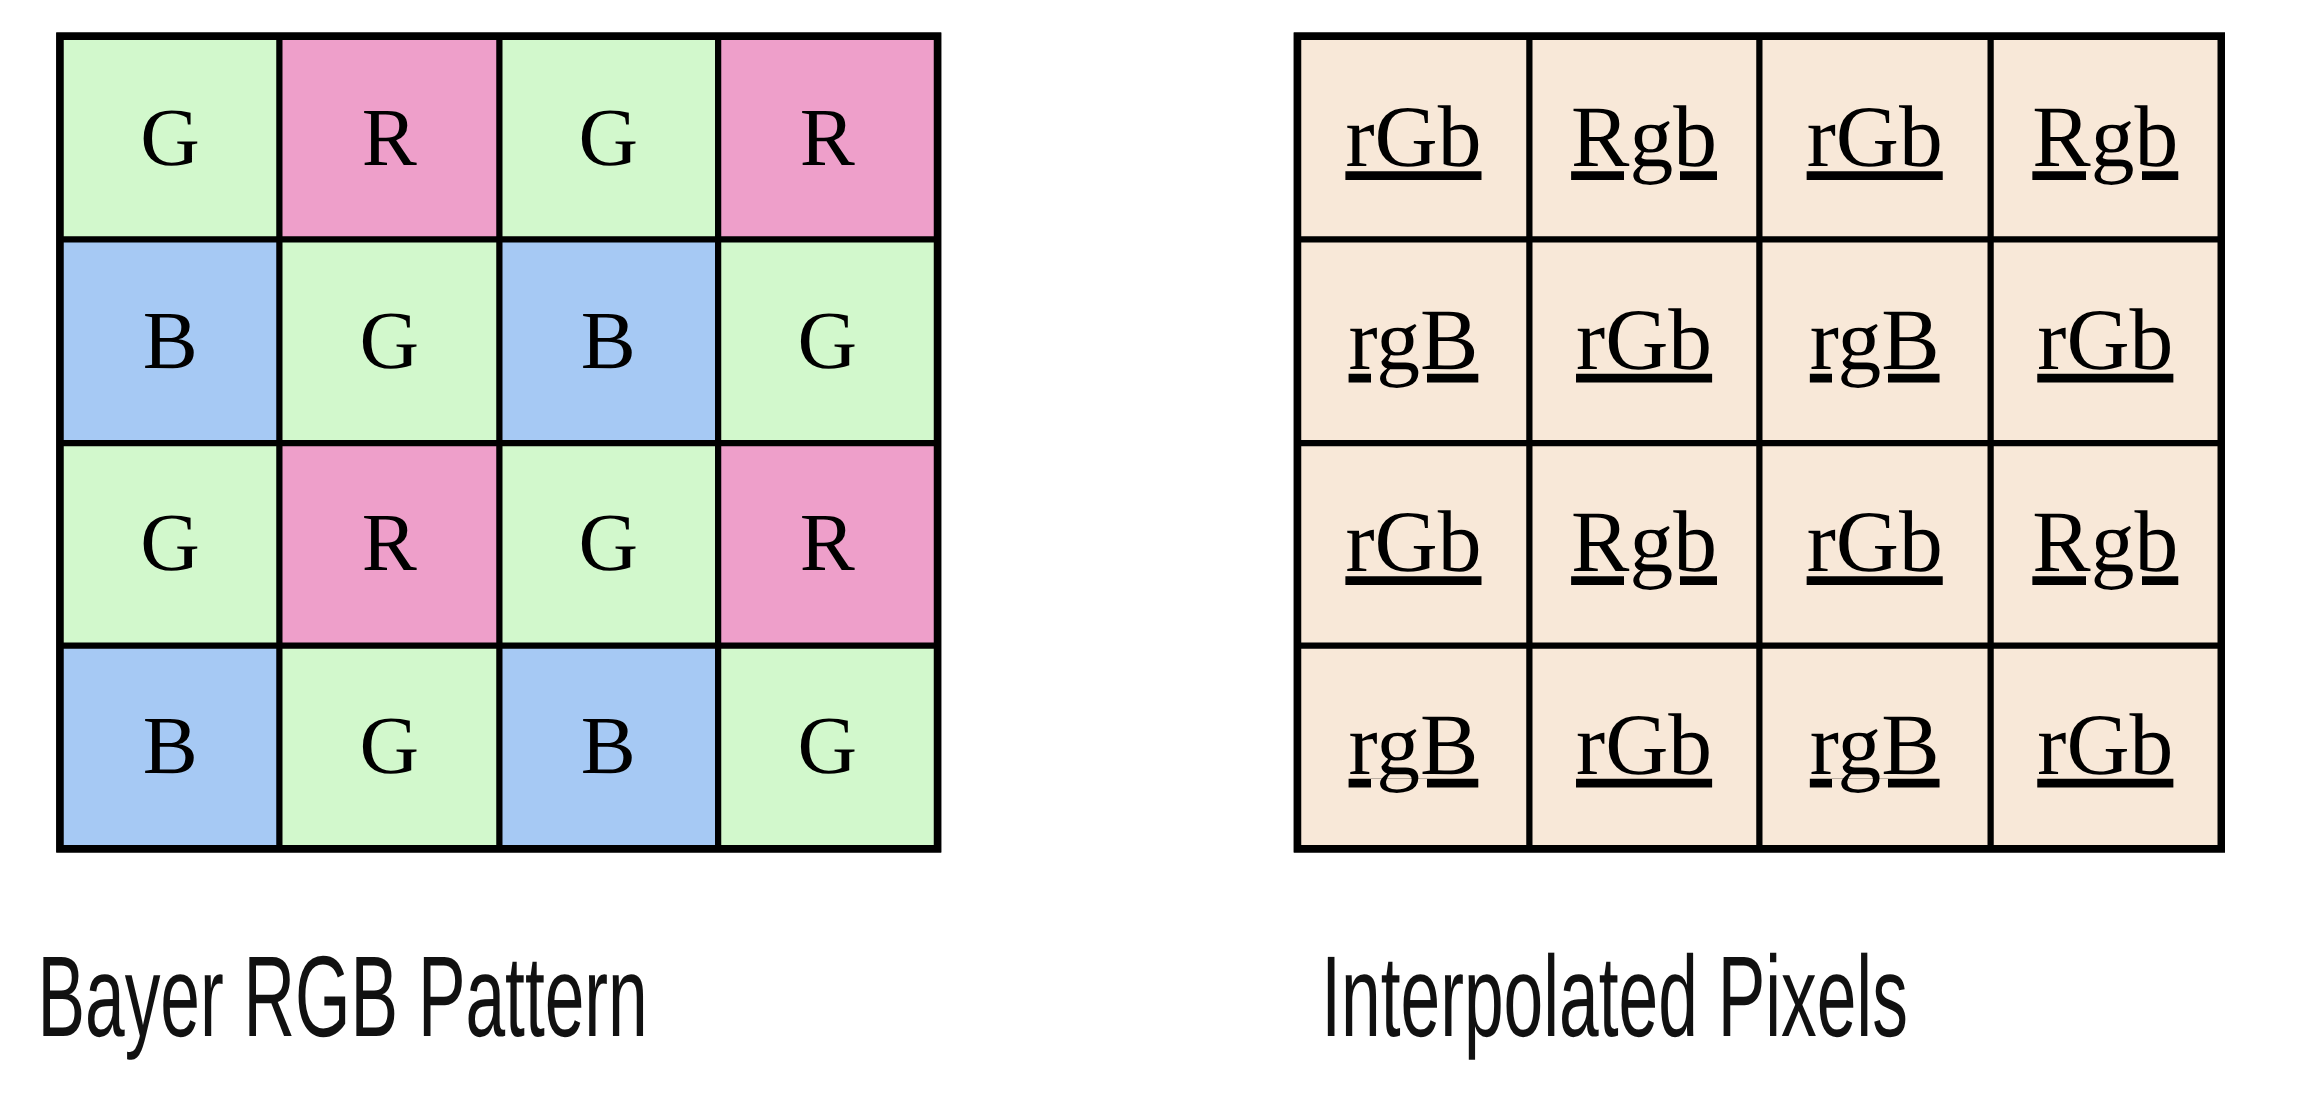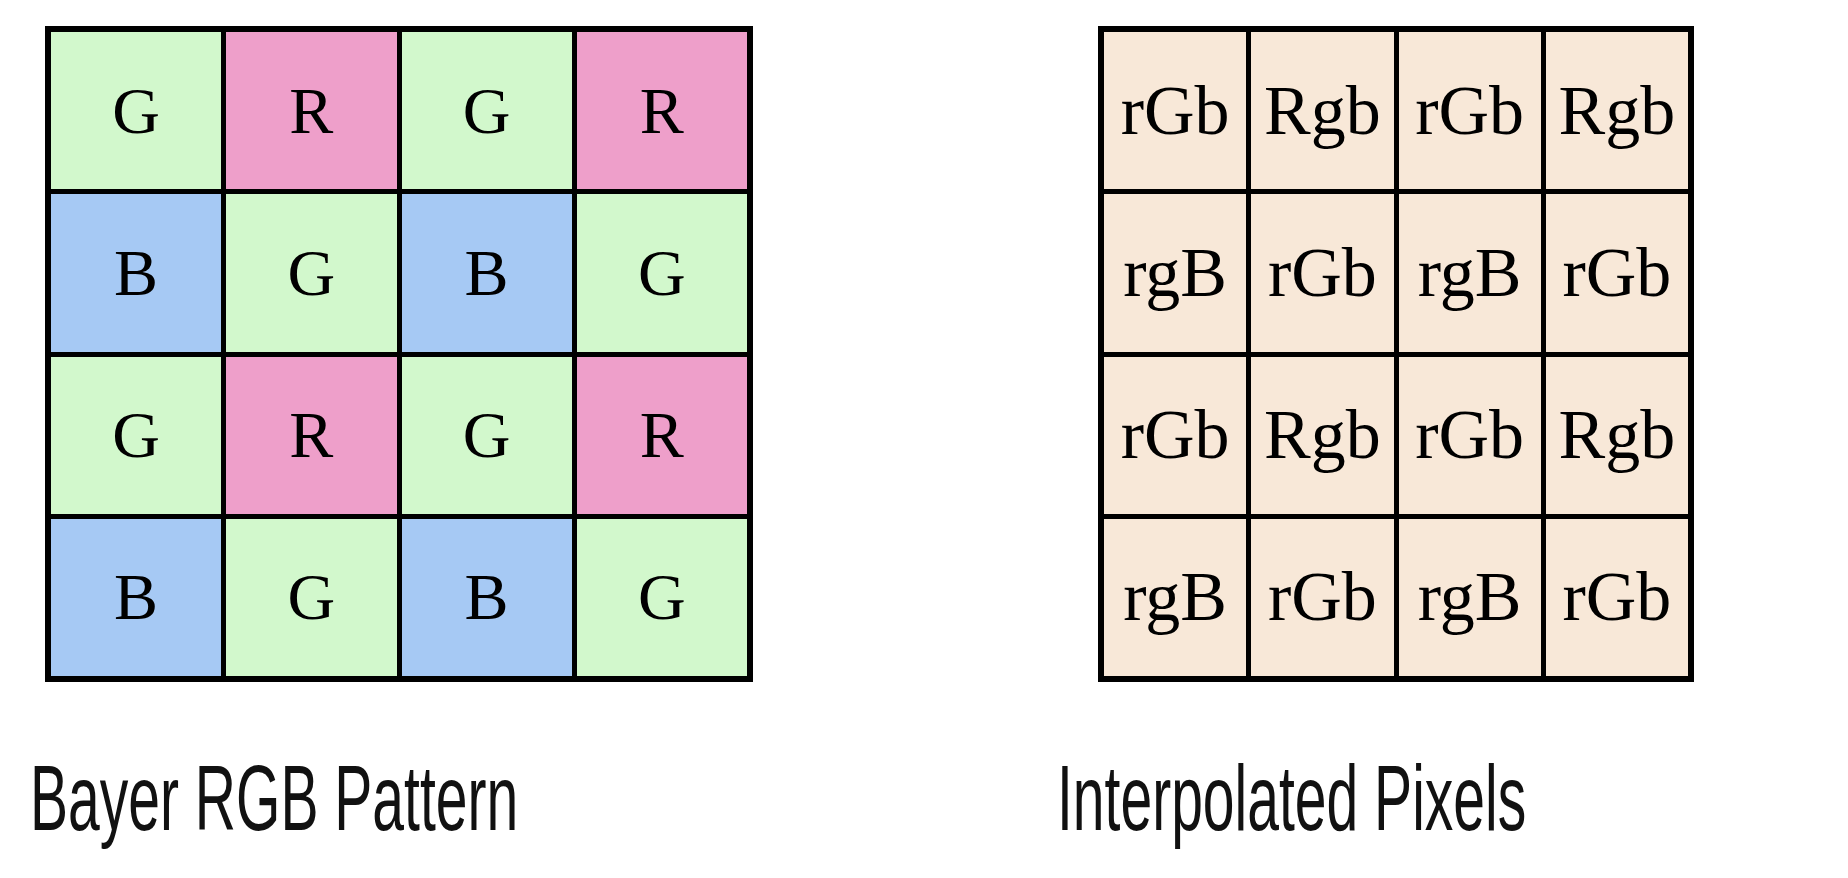--- a/index.html
+++ b/index.html
@@ -23,21 +23,21 @@
     box-sizing: border-box;
     display: grid;
     grid-template-columns: repeat(4, 1fr);
     grid-template-rows: repeat(4, 1fr);
     gap: 5px;
     padding: 0;
     border: 6px solid #000000;
     background: #000000;
   }
   #bayer-grid { left: 45px; }
-  #interp-grid { left: 1098px; width: 596px; }
+  #interp-grid { left: 1035px; width: 745px; text-decoration: underline; }
   .cell {
     display: flex;
     align-items: center;
     justify-content: center;
     font-family: "Liberation Serif", "DejaVu Serif", serif;
     color: #000000;
     line-height: 1;
   }
   #bayer-grid .cell { font-size: 66px; }
   #interp-grid .cell { font-size: 70px; }

